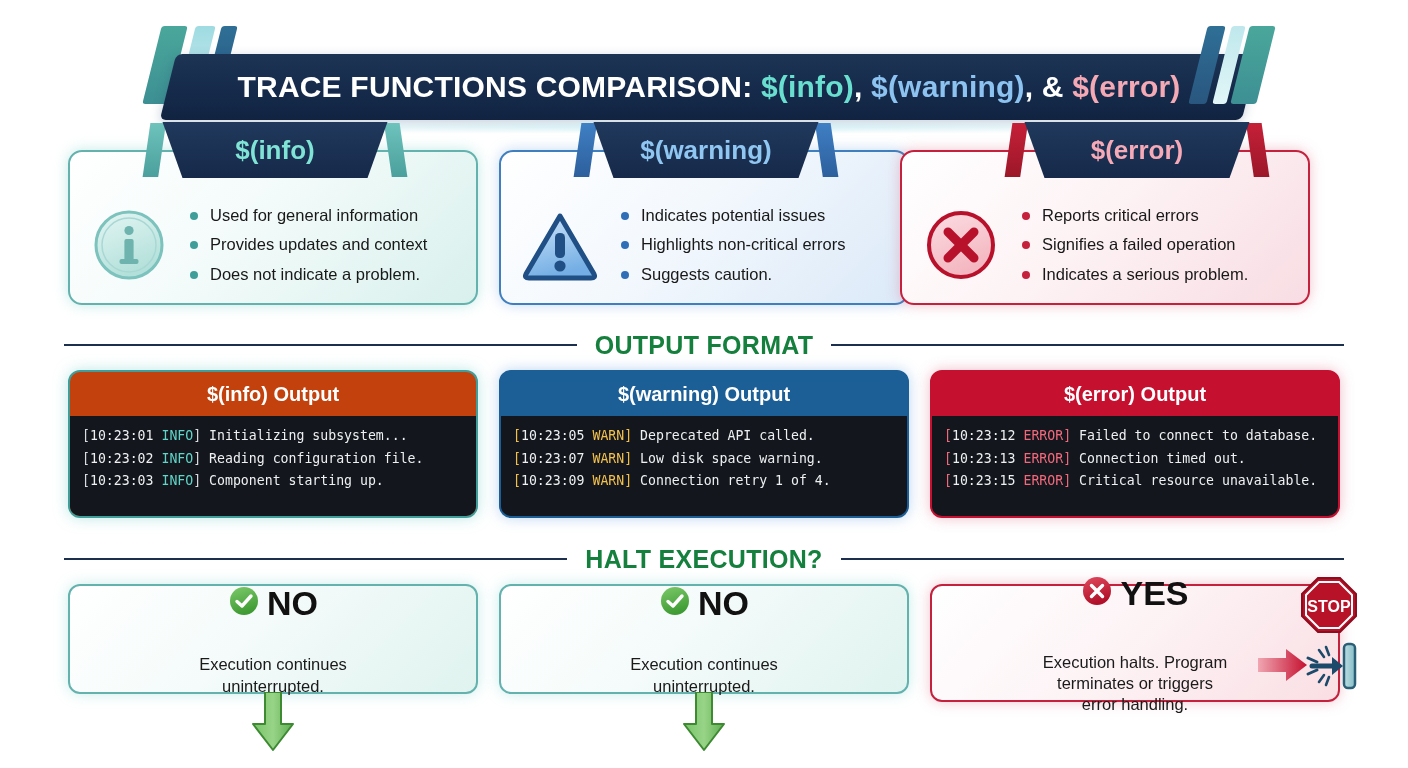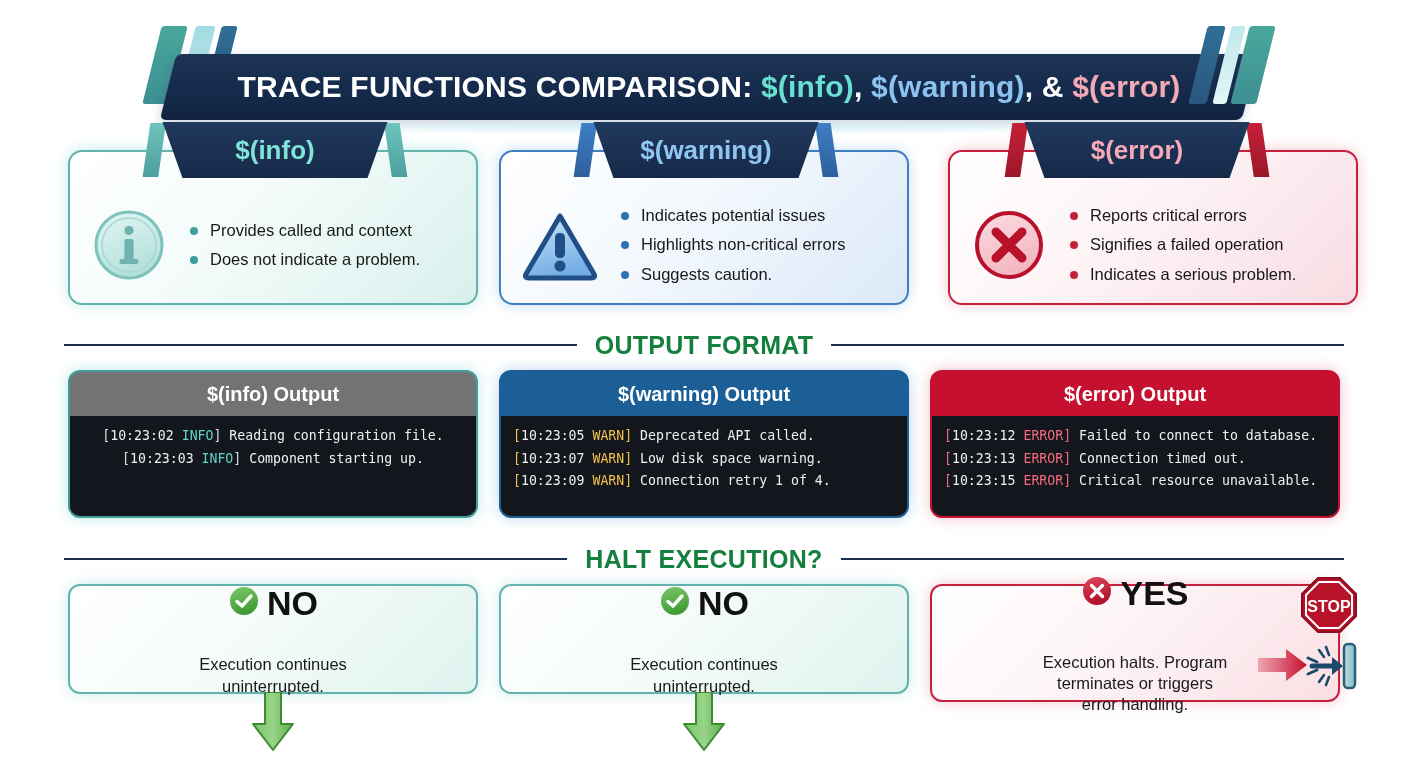--- a/index.html
+++ b/index.html
@@ -61,21 +61,21 @@
     background: linear-gradient(135deg,#ffffff 0%,#f3fbfa 45%,#d8f0ec 100%);
     box-shadow: 0 0 14px rgba(120,210,205,.45);
   }
   .card.c-warn {
     left: 499px;
     border-color: #3f7fbf;
     background: linear-gradient(135deg,#ffffff 0%,#f3f8fd 45%,#dbe9f8 100%);
     box-shadow: 0 0 14px rgba(110,165,225,.40);
   }
   .card.c-err {
-    left: 948px;
+    left: 900px;
     border-color: #c5203c;
     background: linear-gradient(135deg,#ffffff 0%,#fdf3f5 45%,#f8dde3 100%);
     box-shadow: 0 0 14px rgba(220,110,135,.40);
   }
 
   
   .tab-wrap { position: absolute; top: 0; height: 56px; }
   .tab-main {
     position: absolute; top: 0; height: 56px;
     background: linear-gradient(180deg,#20395c 0%,#16294a 100%);
@@ -128,22 +128,22 @@
   }
   #divider-output { top: 330px; }
   #divider-halt { top: 544px; }
 
   
   .outrow { position:absolute; left:0; top:370px; width:1408px; height:150px; }
   .outblk {
     position:absolute; top:0; width:410px; height:148px; border-radius:12px;
     overflow:hidden; border:2px solid;
   }
-  .outblk.o-info { left:68px; border-color:#3f9e9a; background:#737373;
-    box-shadow: 0 0 14px rgba(120,210,205,.5); text-align: center; }
+  .outblk.o-info { left:68px; border-color:#3f9e9a; background:#c2410c;
+    box-shadow: 0 0 14px rgba(120,210,205,.5); }
   .outblk.o-warn { left:499px; border-color:#1c5f96; background:#1c5f96;
     box-shadow: 0 0 14px rgba(110,165,225,.45); }
   .outblk.o-err  { left:930px; border-color:#c5102f; background:#c5102f;
     box-shadow: 0 0 14px rgba(220,110,135,.45); }
   .out-head {
     height:44px; display:flex; align-items:center; justify-content:center;
     color:#fff; font-size:20px; font-weight:bold;
   }
   .out-term {
     height: 100px; background:#13161c; padding: 9px 12px 0 12px;
@@ -219,21 +219,22 @@
               </linearGradient>
             </defs>
             <circle cx="37" cy="37" r="33" fill="url(#gi)" stroke="#7cc2bd" stroke-width="3"></circle>
             <circle cx="37" cy="37" r="27" fill="none" stroke="#a9d8d4" stroke-width="1.5"></circle>
             <circle cx="37" cy="22.5" r="4.6" fill="#6fb3ae"></circle>
             <rect x="32.4" y="31" width="9.2" height="24" rx="2" fill="#6fb3ae"></rect>
             <rect x="27.5" y="51" width="19" height="5" rx="2" fill="#6fb3ae"></rect>
           </svg>
         </div>
         <ul class="bullets b-info">
-          <li>Provides called and context</li>
+          <li>Used for general information</li>
+          <li>Provides updates and context</li>
           <li>Does not indicate a problem.</li>
         </ul>
       </div>
     </div>
     <div class="tab-wrap ti-info" style="left:136px; width:278px;">
       <div class="tab-skew-l" style="left:0;"></div>
       <div class="tab-skew-r" style="right:0;"></div>
       <div class="tab-main" style="left:14px; right:14px;">
         <span class="tab-label-info">$(info)</span>
       </div>
@@ -303,20 +304,21 @@
     <div class="ln"></div>
     <div class="dtxt">OUTPUT FORMAT</div>
     <div class="ln"></div>
   </div>
 
   <div class="outrow">
 
     <div class="outblk o-info">
       <div class="out-head">$(info) Output</div>
       <div class="out-term">
+        <div class="line"><span class="brk">[</span><span class="ts">10:23:01</span> <span class="lvl-info">INFO</span><span class="brk">]</span> <span>Initializing subsystem...</span></div>
         <div class="line"><span class="brk">[</span><span class="ts">10:23:02</span> <span class="lvl-info">INFO</span><span class="brk">]</span> <span>Reading configuration file.</span></div>
         <div class="line"><span class="brk">[</span><span class="ts">10:23:03</span> <span class="lvl-info">INFO</span><span class="brk">]</span> <span>Component starting up.</span></div>
       </div>
     </div>
 
     <div class="outblk o-warn">
       <div class="out-head">$(warning) Output</div>
       <div class="out-term">
         <div class="line"><span class="lvl-warn">[</span><span class="ts">10:23:05</span> <span class="lvl-warn">WARN</span><span class="lvl-warn">]</span> <span>Deprecated API called.</span></div>
         <div class="line"><span class="lvl-warn">[</span><span class="ts">10:23:07</span> <span class="lvl-warn">WARN</span><span class="lvl-warn">]</span> <span>Low disk space warning.</span></div>

